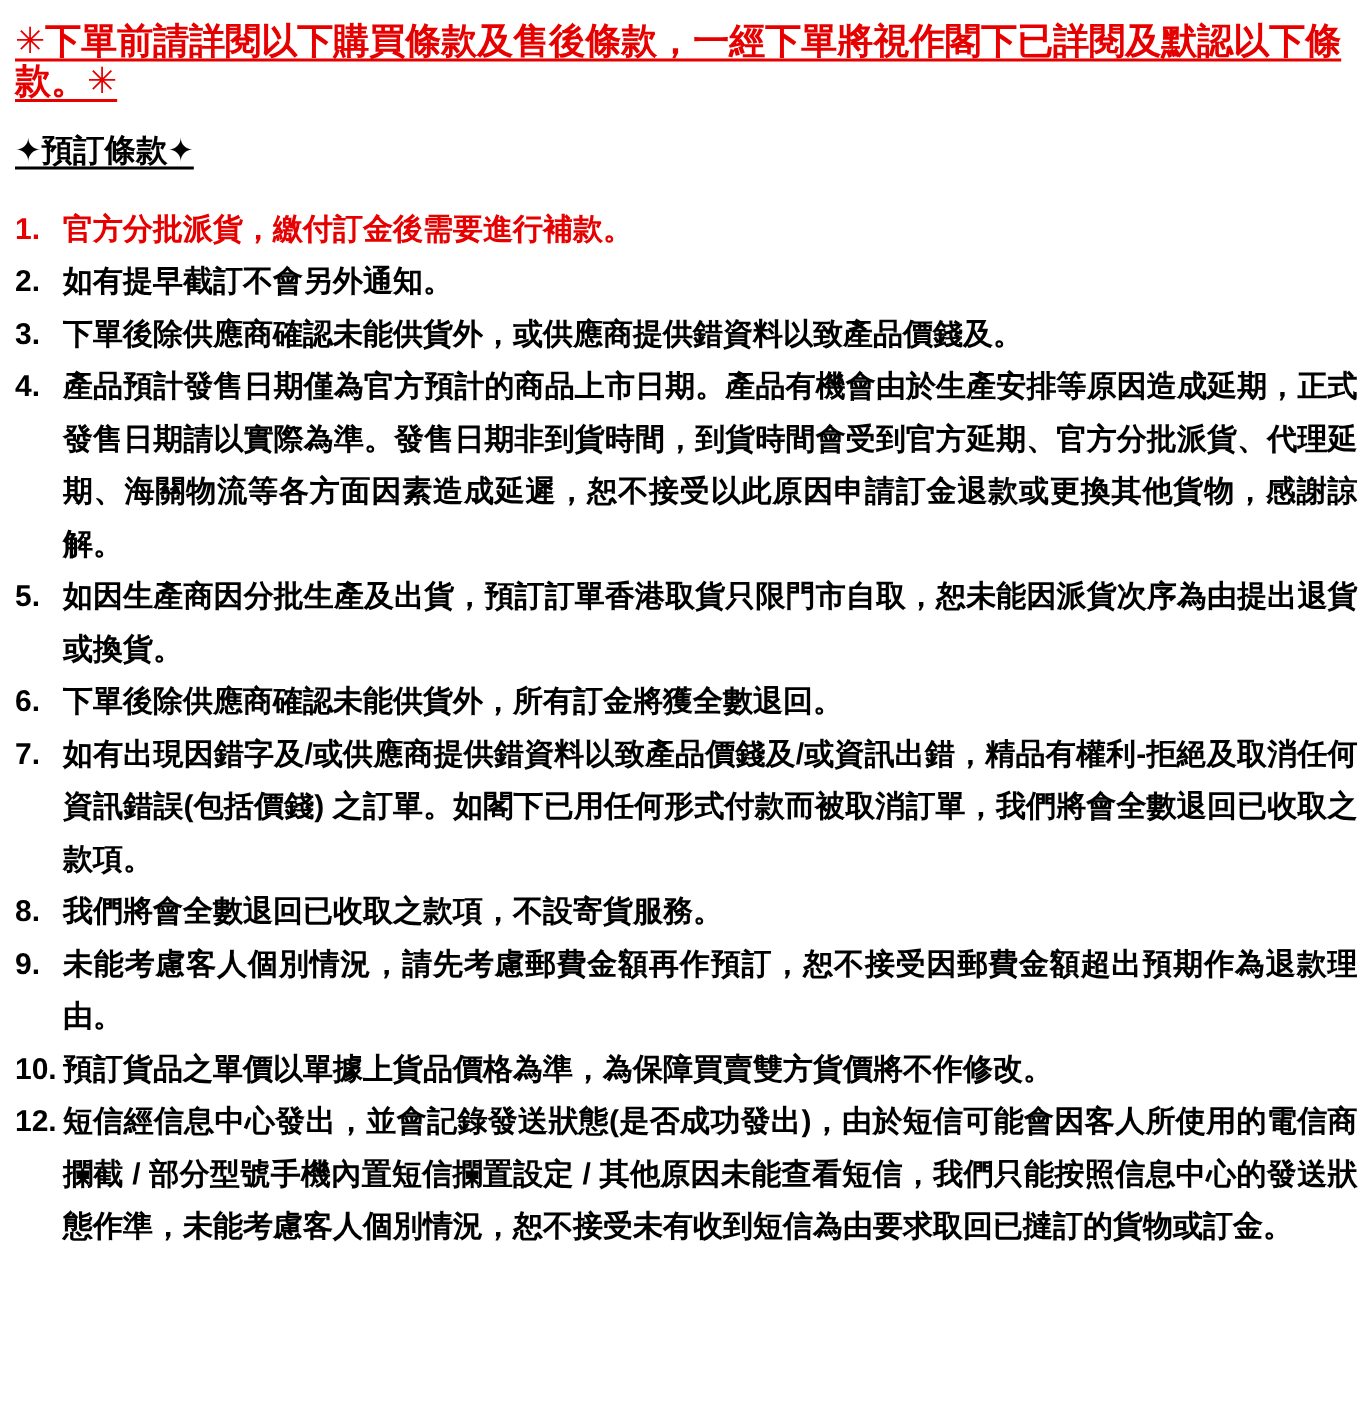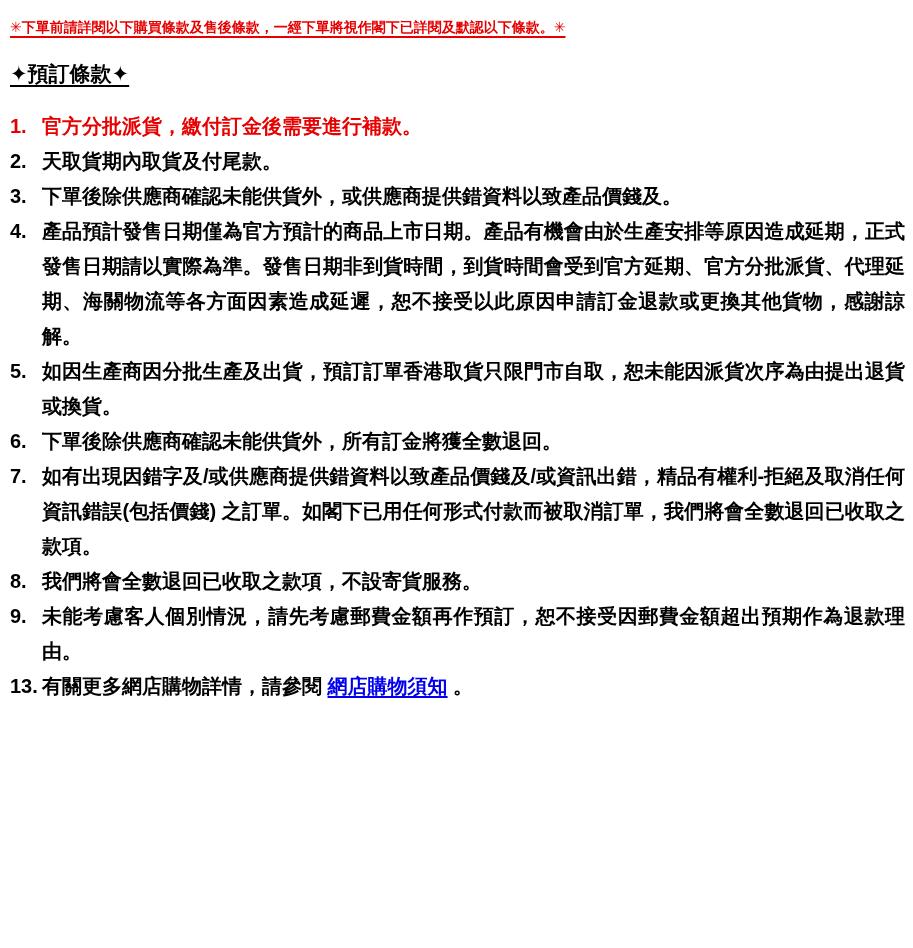--- a/index.html
+++ b/index.html
@@ -11,21 +11,21 @@
     width: 913px;
     height: 948px;
     box-sizing: border-box;
     padding: 14px 8px 8px 10px;
     overflow: hidden;
     font-family: "Liberation Sans", "DejaVu Sans", sans-serif;
     font-weight: bold;
     color: #000000;
   }
   .header-notice {
-    font-size: 14px;
+    font-size: 24px;
     line-height: 27px;
     color: var(--red, #e60000);
     text-decoration: underline;
     text-decoration-thickness: 2px;
     text-underline-offset: 4px;
     margin: 0 0 19px 0;
   }
   .section-title {
     font-size: 21px;
     line-height: 27px;
@@ -78,21 +78,21 @@
   <span class="section-title">✦預訂條款✦</span>
 </div>
 
 <div class="terms-list">
     <div class="term-item">
       <span class="num red">1.</span>
       <span class="item-text red">官方分批派貨，繳付訂金後需要進行補款。</span>
     </div>
     <div class="term-item">
       <span class="num">2.</span>
-      <span class="item-text">天取貨期內取貨及付尾款。</span>
+      <span class="item-text">如有提早截訂不會另外通知。</span>
     </div>
     <div class="term-item">
       <span class="num">3.</span>
       <span class="item-text">下單後除供應商確認未能供貨外，或供應商提供錯資料以致產品價錢及。</span>
     </div>
     <div class="term-item">
       <span class="num">4.</span>
       <span class="item-text">產品預計發售日期僅為官方預計的商品上市日期。產品有機會由於生產安排等原因造成延期，正式發售日期請以實際為準。發售日期非到貨時間，到貨時間會受到官方延期、官方分批派貨、代理延期、海關物流等各方面因素造成延遲，恕不接受以此原因申請訂金退款或更換其他貨物，感謝諒解。</span>
     </div>
     <div class="term-item">
@@ -109,16 +109,20 @@
     </div>
     <div class="term-item">
       <span class="num">8.</span>
       <span class="item-text">我們將會全數退回已收取之款項，不設寄貨服務。</span>
     </div>
     <div class="term-item">
       <span class="num">9.</span>
       <span class="item-text">未能考慮客人個別情況，請先考慮郵費金額再作預訂，恕不接受因郵費金額超出預期作為退款理由。</span>
     </div>
     <div class="term-item">
-      <span class="num">13.</span>
-      <span class="item-text">有關更多網店購物詳情，請參閱 <a class="shop-link" href="#">網店購物須知</a> 。</span>
+      <span class="num">10.</span>
+      <span class="item-text">預訂貨品之單價以單據上貨品價格為準，為保障買賣雙方貨價將不作修改。</span>
+    </div>
+    <div class="term-item">
+      <span class="num">12.</span>
+      <span class="item-text">短信經信息中心發出，並會記錄發送狀態(是否成功發出)，由於短信可能會因客人所使用的電信商攔截 / 部分型號手機內置短信攔置設定 / 其他原因未能查看短信，我們只能按照信息中心的發送狀態作準，未能考慮客人個別情況，恕不接受未有收到短信為由要求取回已撻訂的貨物或訂金。</span>
     </div>
   </div>
 
 </body></html>

